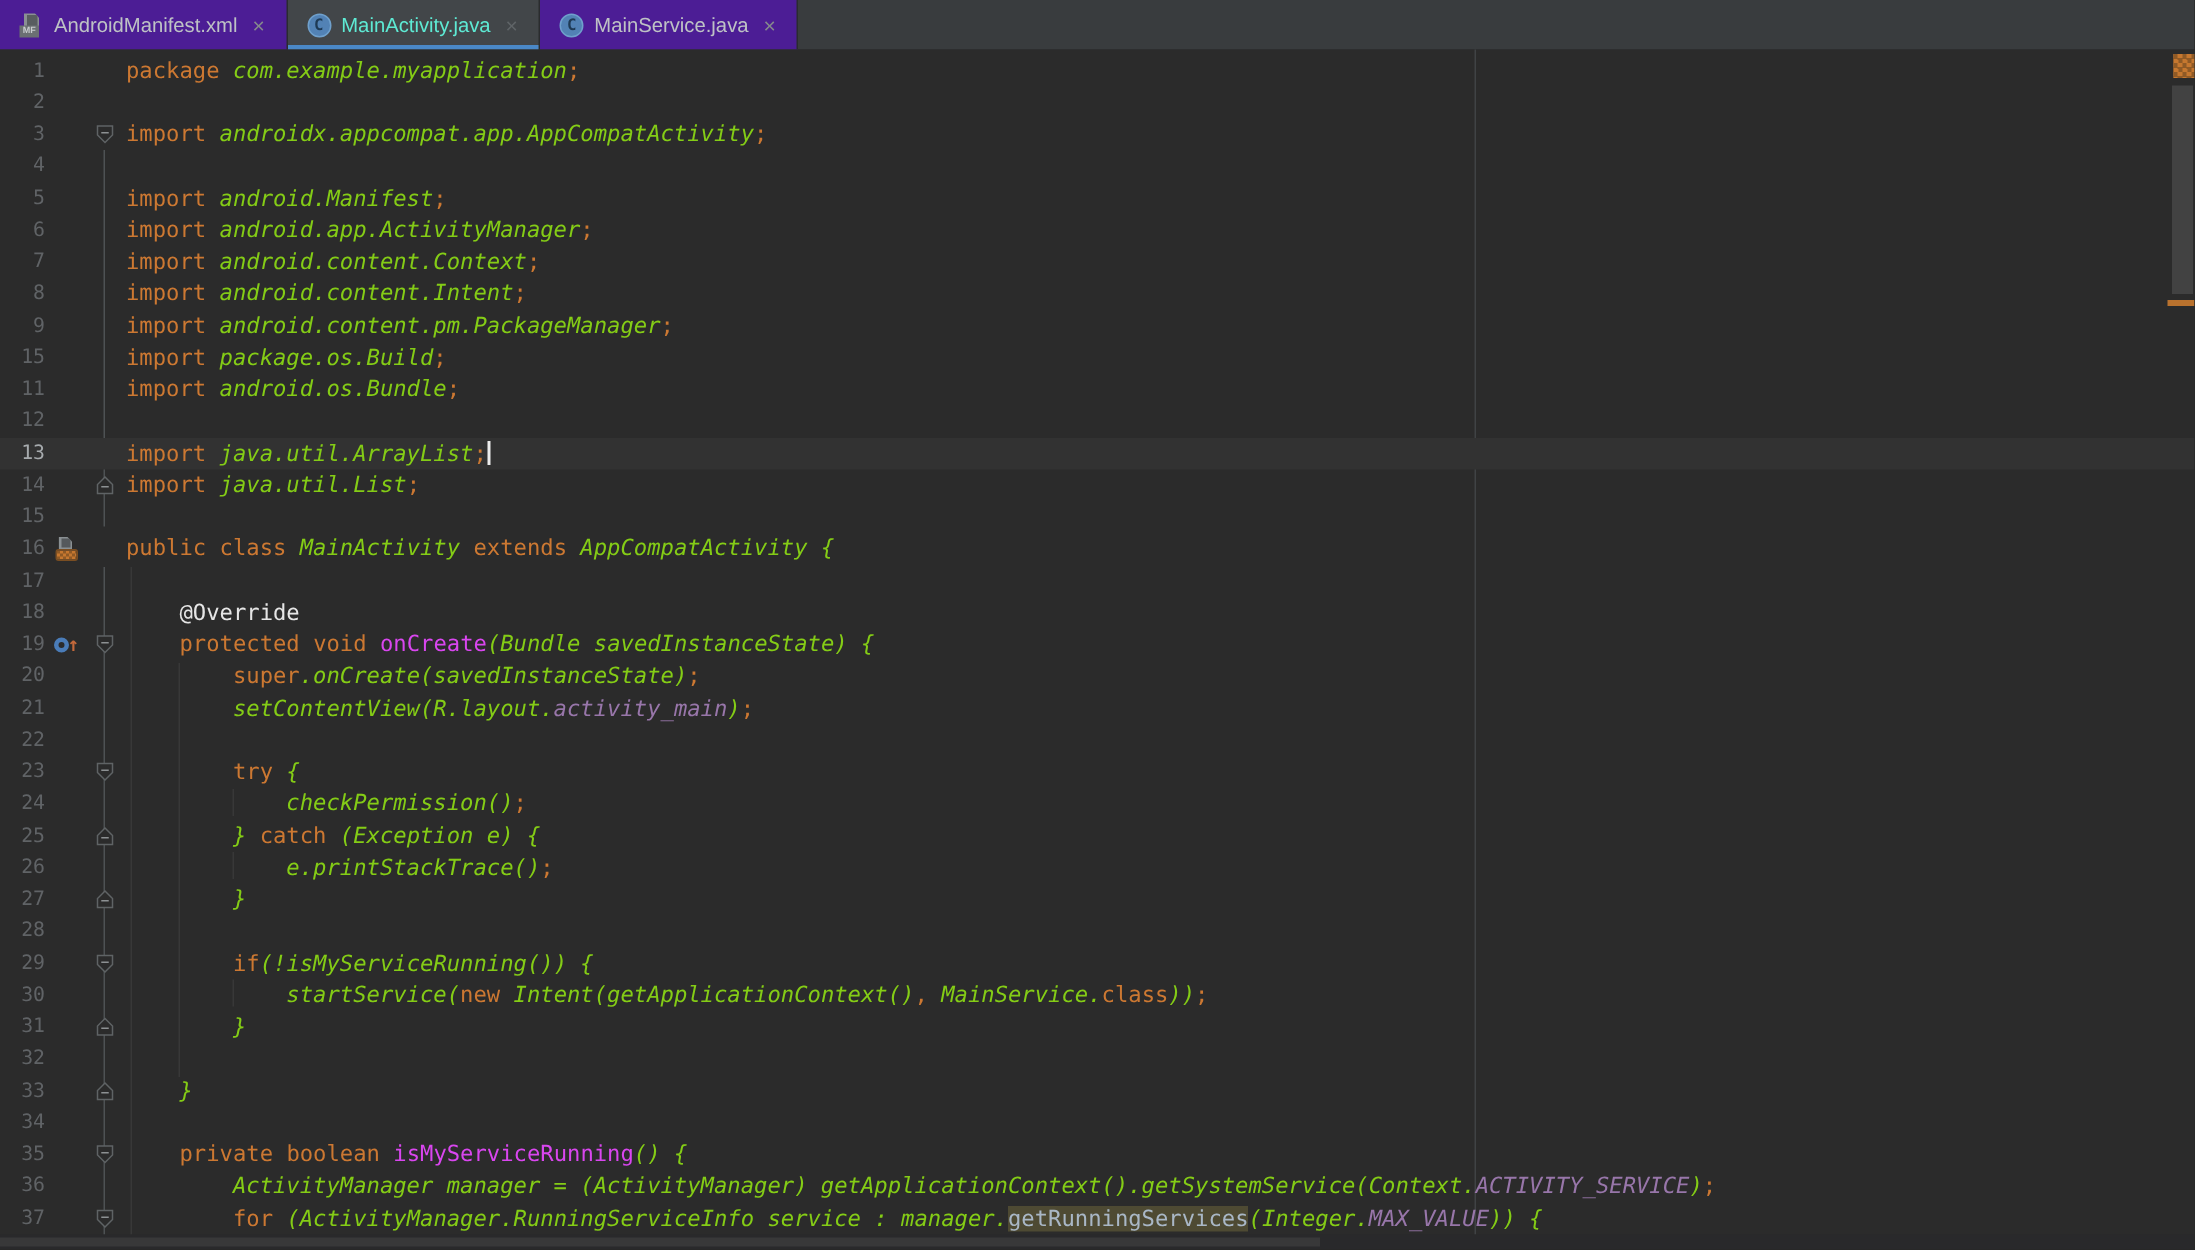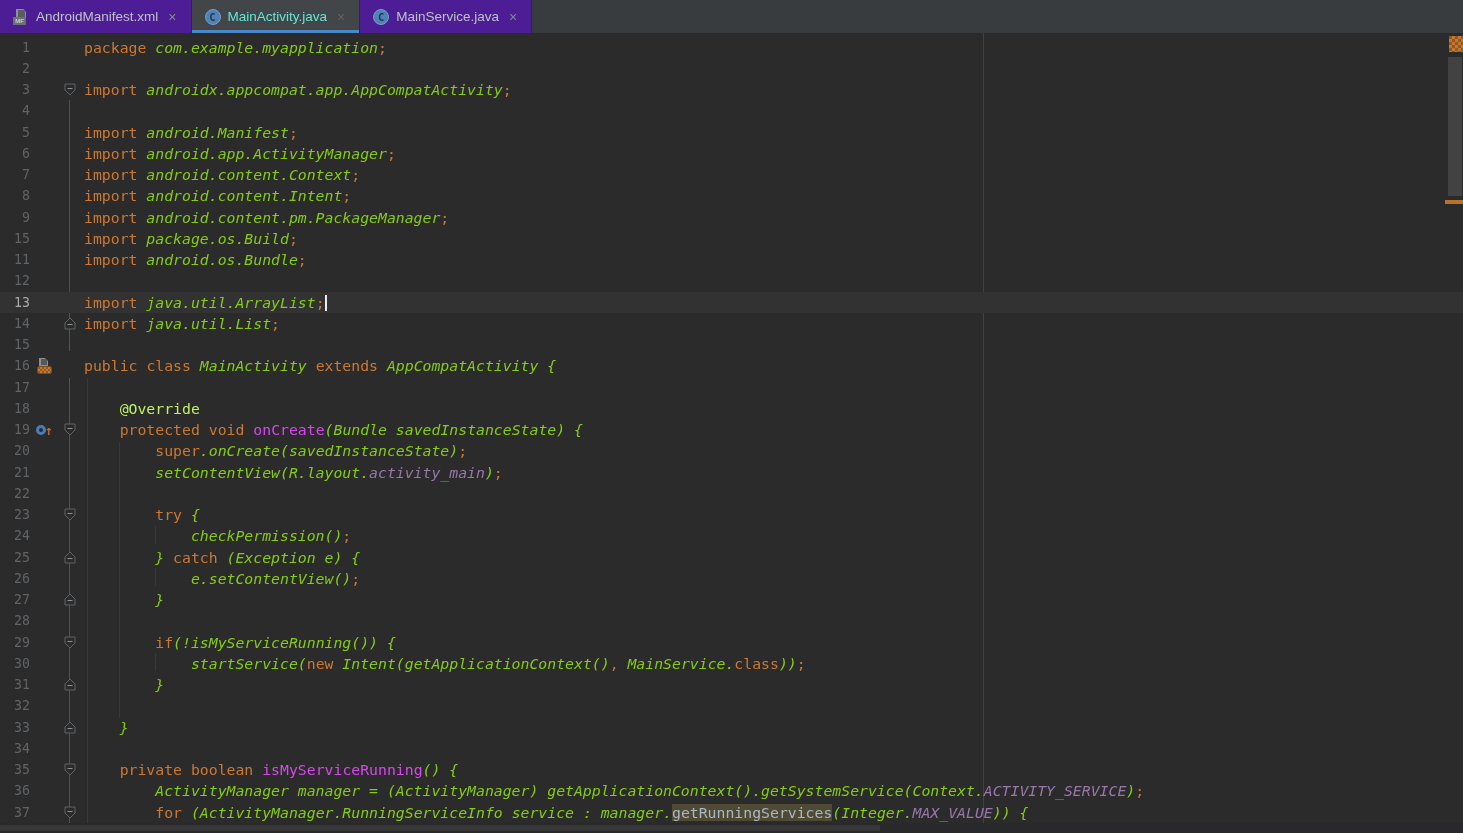--- a/index.html
+++ b/index.html
@@ -39,21 +39,21 @@
   .row.current { background:#323232; }
   .ln { width:30px; text-align:right; color:#606366; font-size:13.2px; flex:0 0 30px; }
   .row.current .ln { color:#A6AAAD; }
   .gico { width:30px; flex:0 0 30px; display:flex; align-items:center; justify-content:center; }
   .fcol { width:20px; flex:0 0 20px; display:flex; align-items:center; justify-content:center; position:relative; }
   .code { white-space:pre; padding-left:4px; color:#A9B7C6; }
 
   .tok-k { color:#CC7832;text-align:right; }
   .tok-t { color:#84cc16;font-style:italic; }
   .tok-m { color:#d946ef;margin-top:28px; }
-  .tok-a { color:#bef264; }
+  .tok-a { color:#e5e5e5; }
   .tok-c { color:#9876AA; font-style:italic; }
   .tok-h { color:#A9B7C6; background:#4E4A33; }
 
   .caret { display:inline-block; width:2px; height:16px; background:#ECECEC; vertical-align:-3px; }
 
   
   .icon-override { position:relative; width:18px; height:14px; }
   .icon-override .donut { position:absolute; left:0; top:2px; width:10px; height:10px; border-radius:50%;
                           border:3px solid #4A7CB8; background:#2B2B2B; }
   .icon-override .arrow { position:absolute; left:9px; top:-3px; color:#C4693B; font-size:13px; font-weight:bold; }
@@ -305,21 +305,21 @@
               <path d="M6 1 L11 6 V12 H1 V6 Z" fill="#2B2B2B" stroke="#5F6365"></path>
               <line x1="3.5" y1="7.5" x2="8.5" y2="7.5" stroke="#8D9193"></line>
             </svg>
           </span>
           <span class="code"><span class="tok-t">        } </span><span class="tok-k">catch</span><span class="tok-t"> (Exception e) {</span></span>
         </div>
         <div class="row">
           <span class="ln">26</span>
           <span class="gico"></span>
           <span class="fcol"></span>
-          <span class="code"><span class="tok-t">            e.setContentView()</span><span class="tok-k">;</span></span>
+          <span class="code"><span class="tok-t">            e.printStackTrace()</span><span class="tok-k">;</span></span>
         </div>
         <div class="row">
           <span class="ln">27</span>
           <span class="gico"></span>
           <span class="fcol">
             <svg width="12" height="13" viewBox="0 0 12 13">
               <path d="M6 1 L11 6 V12 H1 V6 Z" fill="#2B2B2B" stroke="#5F6365"></path>
               <line x1="3.5" y1="7.5" x2="8.5" y2="7.5" stroke="#8D9193"></line>
             </svg>
           </span>

